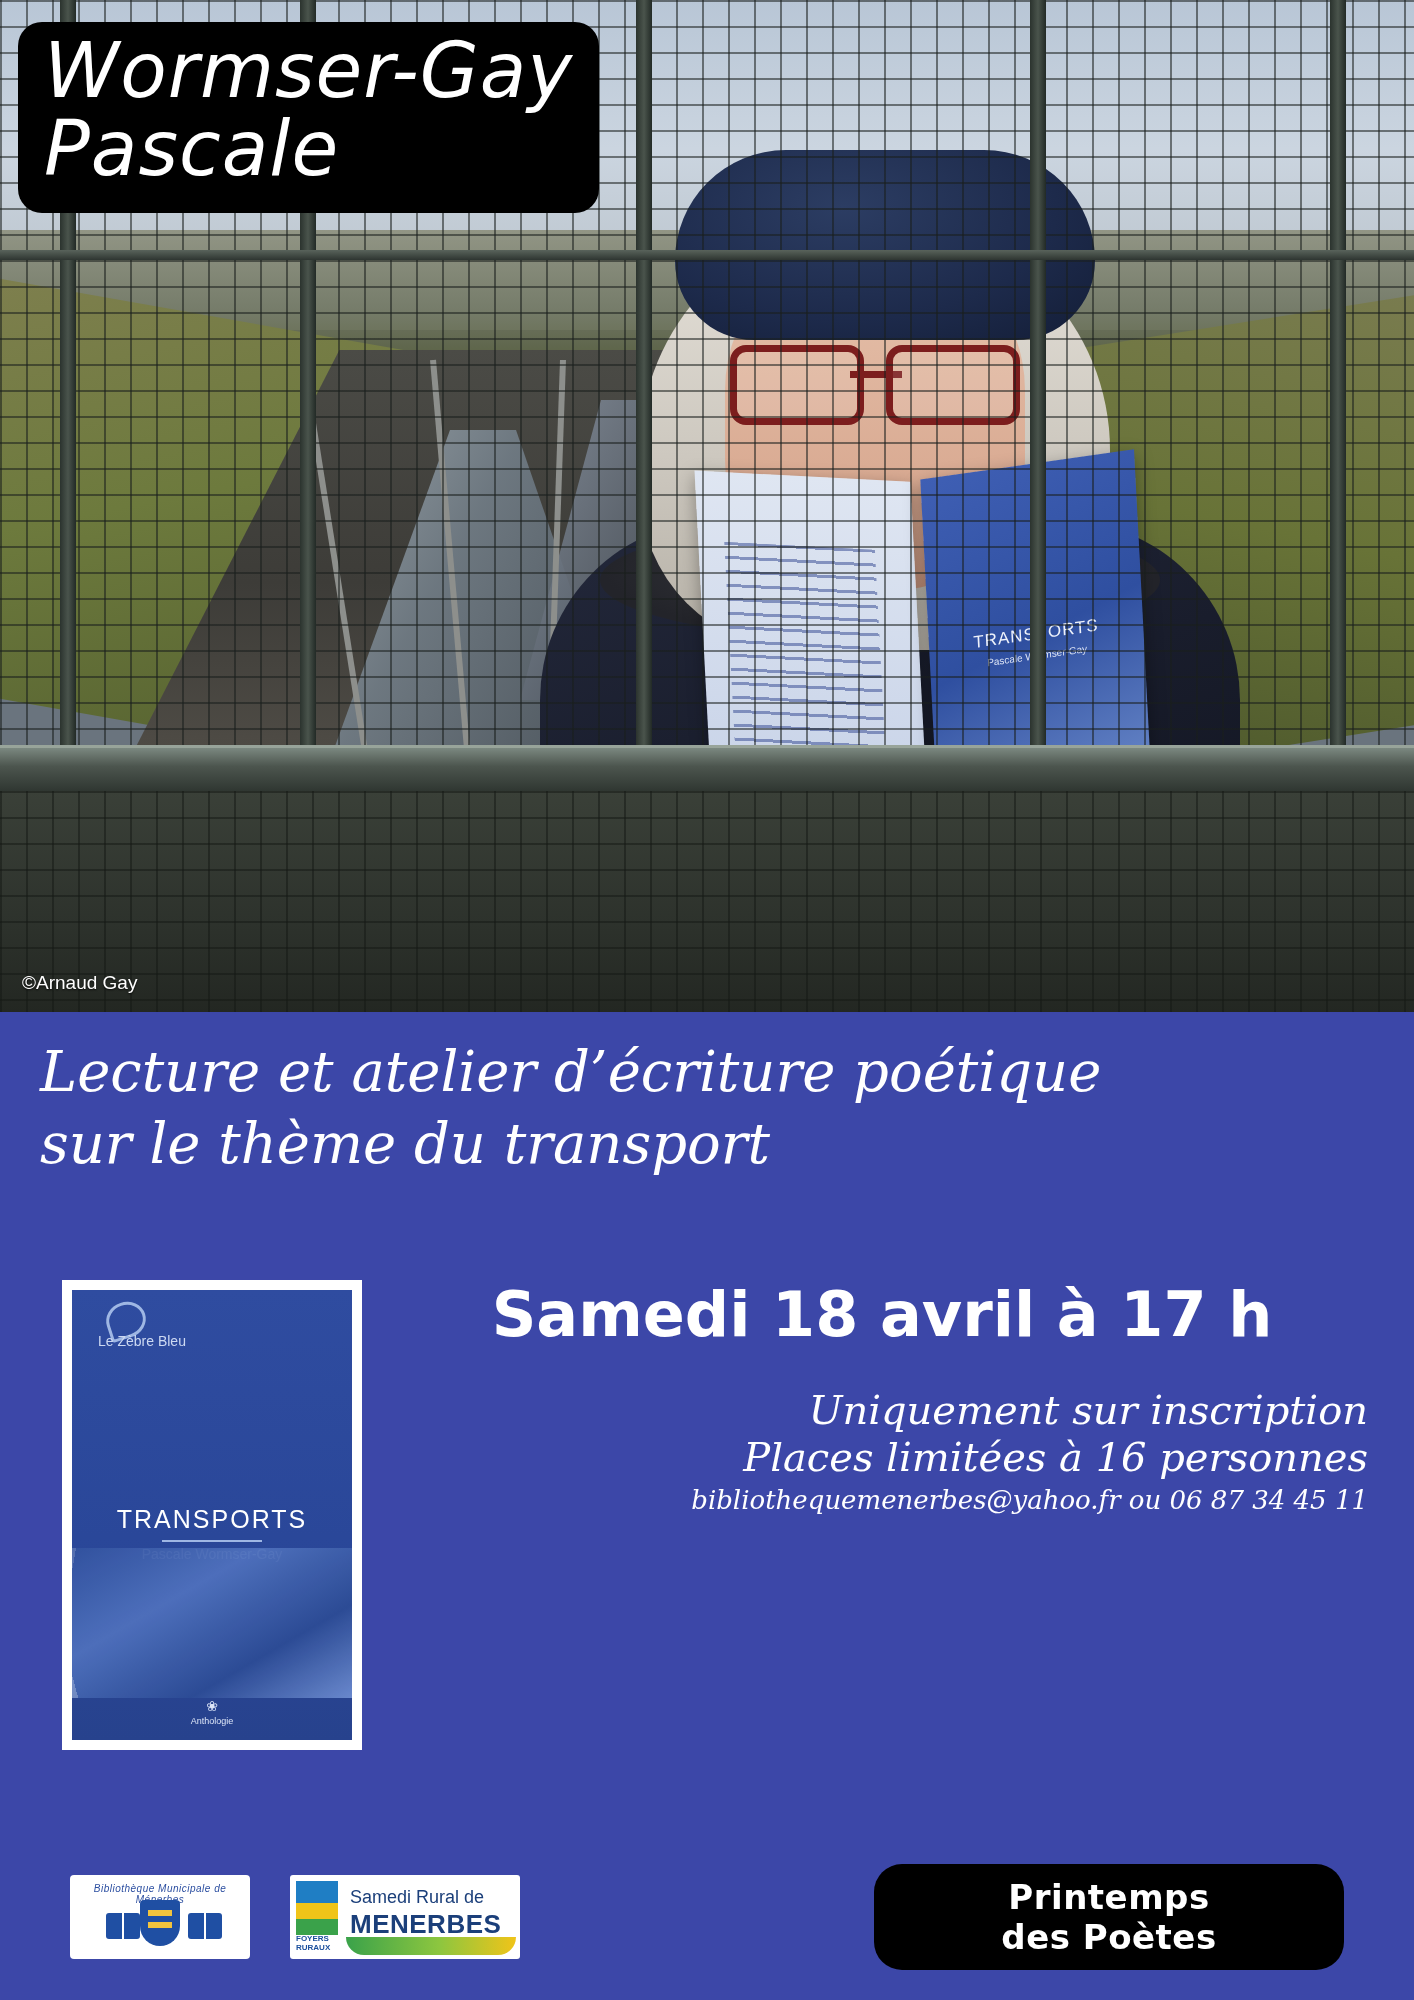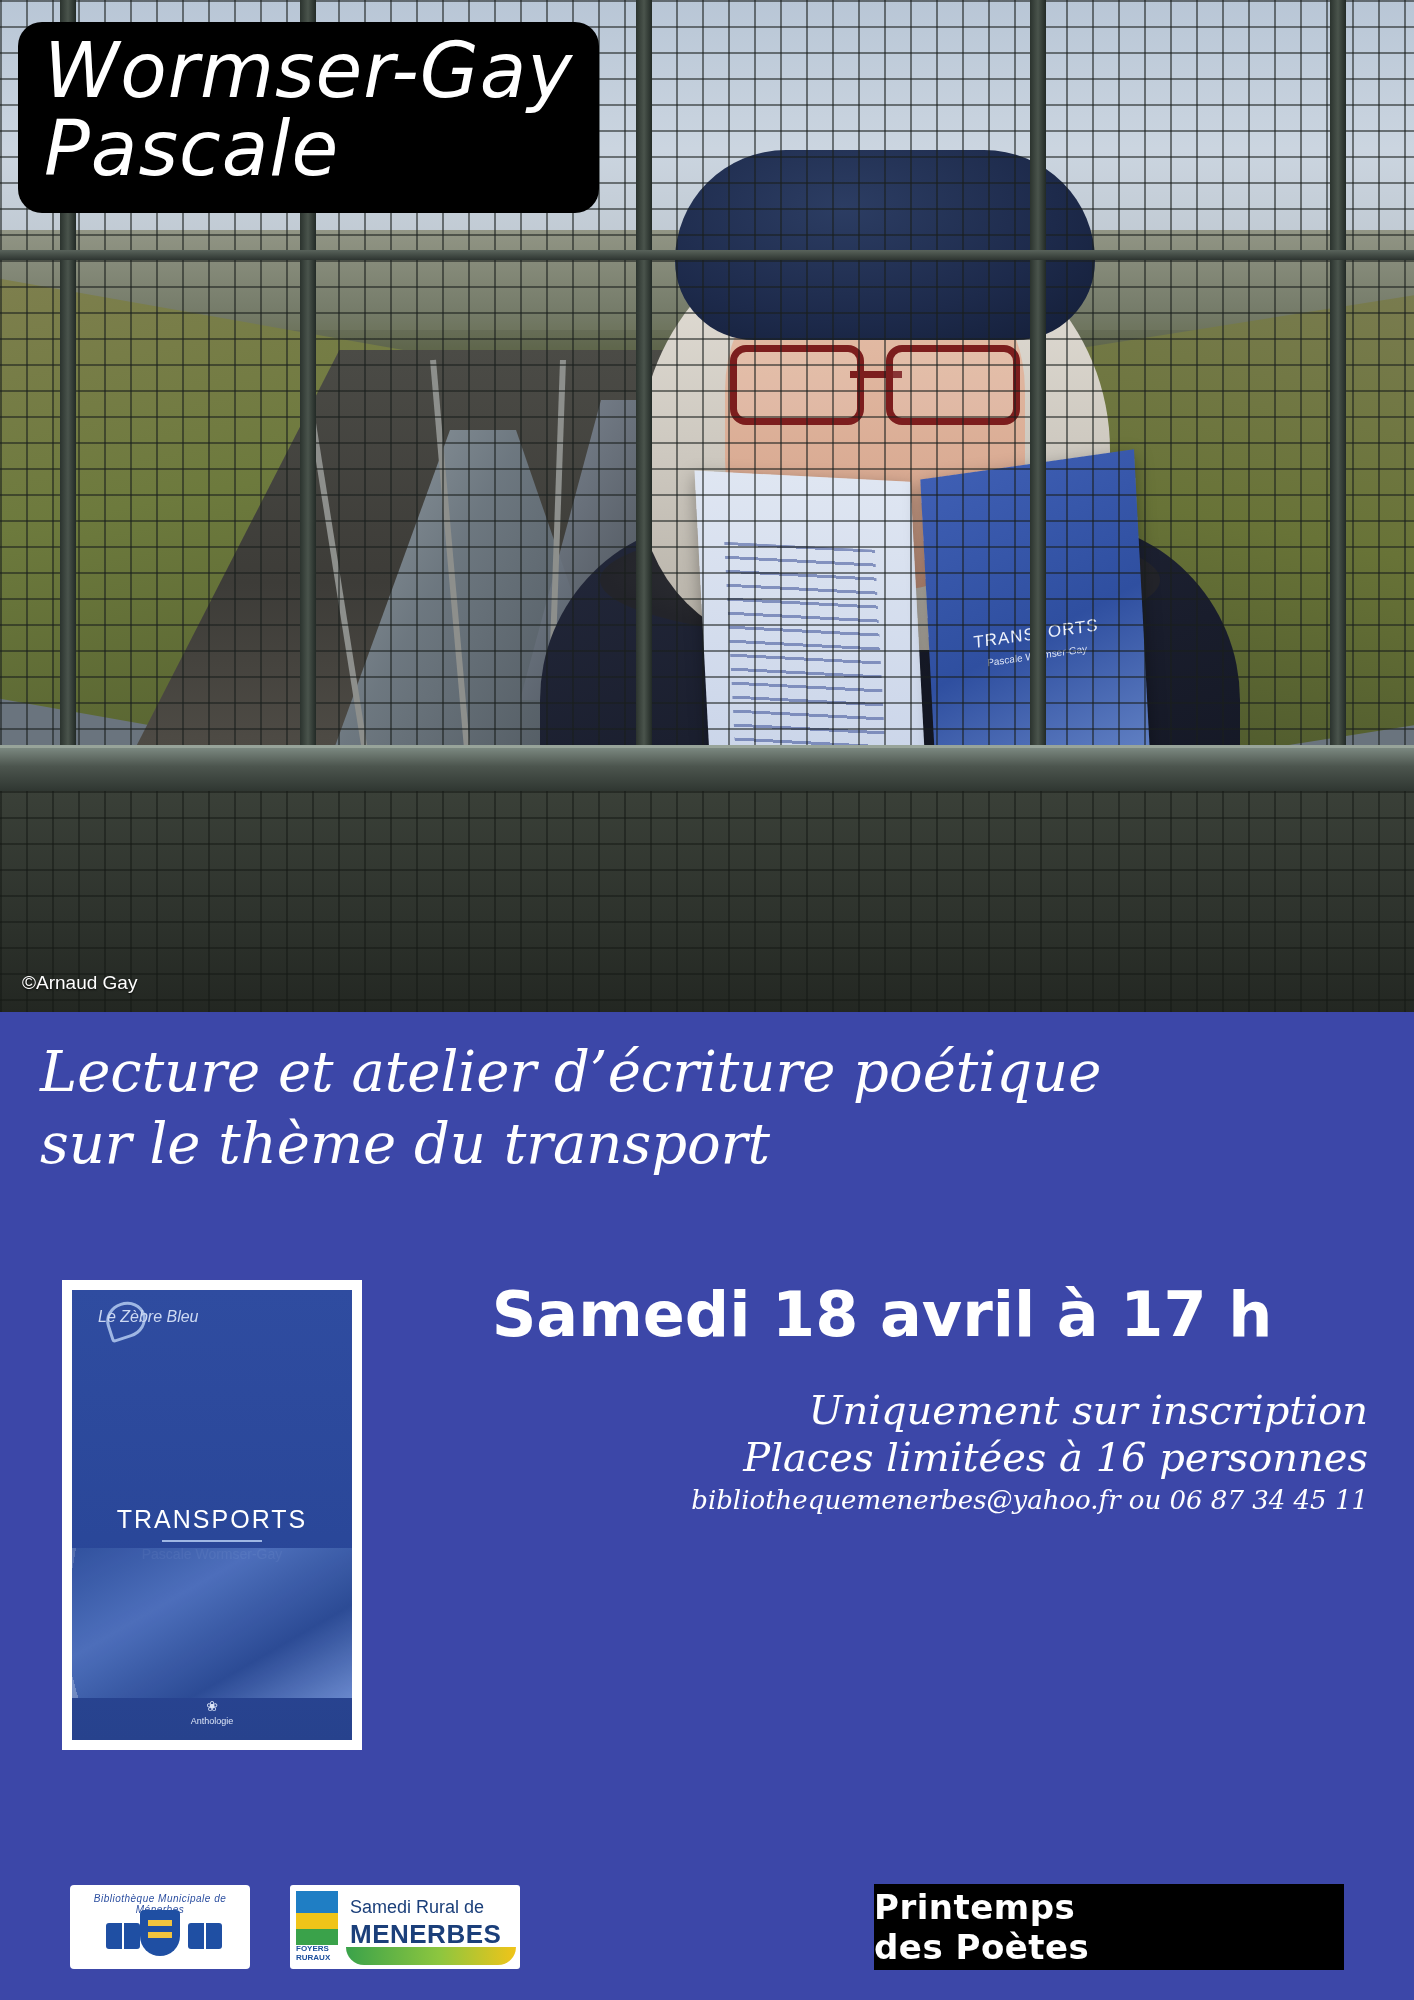--- a/index.html
+++ b/index.html
@@ -325,24 +325,23 @@
     box-sizing: border-box;
   }
   .bookcover {
     position: relative;
     width: 280px; height: 450px;
     background: linear-gradient(#2f4ca0 0%, #2a4799 55%, #27428d 100%);
     overflow: hidden;
   }
   .bookcover .logo-top {
     position: absolute;
-    left: 26px; top: 18px;
+    left: 26px; top: 43px;
     color: #cdd9f2;
-    font-size: 16px;
-    font-style: italic;
+    font-size: 14px;
   }
   .bookcover .swirl {
     position: absolute;
     left: 34px; top: 12px;
     width: 34px; height: 30px;
     border: 3px solid #9fb7e4;
     border-radius: 50% 50% 50% 10%;
     transform: rotate(-18deg);
   }
   .bookcover .bc-title {
@@ -532,26 +531,28 @@
     position: absolute;
     left: 56px; bottom: 4px;
     width: 170px; height: 18px;
     background: linear-gradient(90deg, #3aa24a 0%, #8dc63f 55%, #f0c419 100%);
     border-radius: 0 0 20px 20px;
   }
 
   .logo-printemps {
     flex: 1;
     max-width: 470px;
-    height: 86px;
+    height: 106px;
     background: #000000;
     display: flex;
     flex-direction: column;
+    align-items: center;
     justify-content: center;
     margin-left: auto;
+    border-radius: 28px;
   }
   .logo-printemps .p1 {
     color: #ffffff;
     font-family: "DejaVu Sans", sans-serif;
     font-weight: bold;
     font-size: 34px;
     letter-spacing: .5px;
   }
   .logo-printemps .p2 {
     color: #ffffff;

